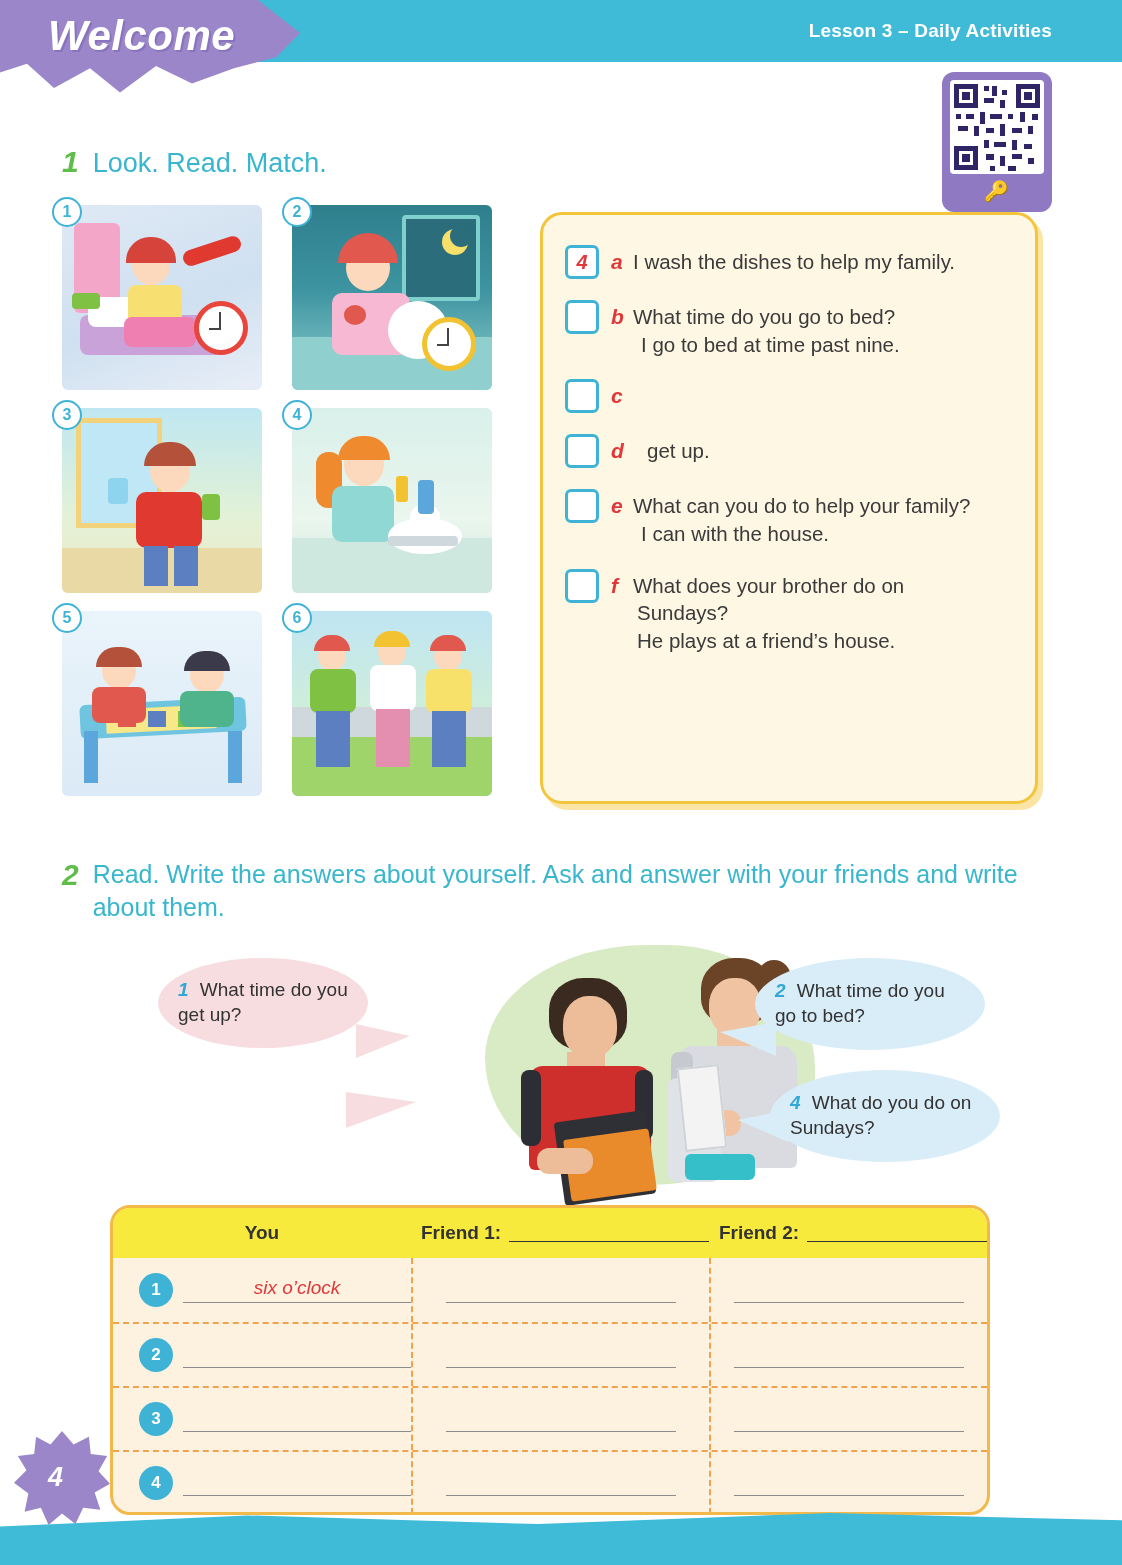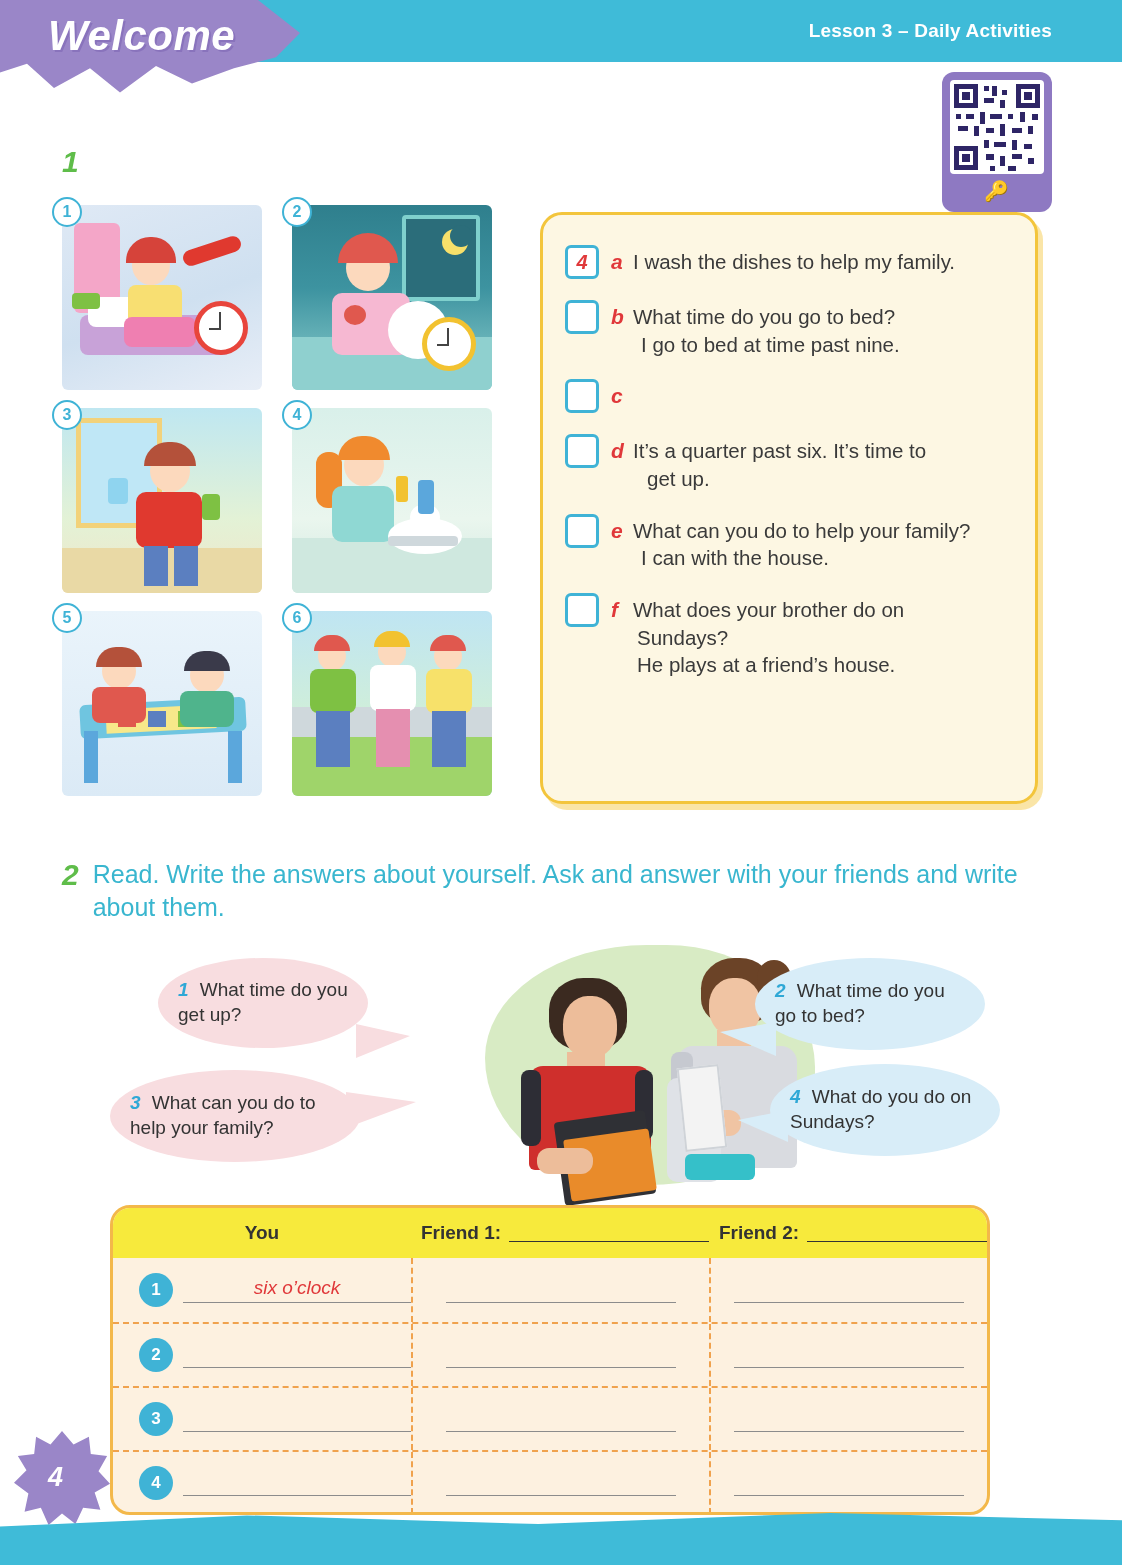--- a/index.html
+++ b/index.html
@@ -241,20 +241,21 @@
     <div class="qr-cell" style="left:62px;top:74px;width:10px;height:5px;"></div>
     <div class="qr-cell" style="left:78px;top:78px;width:6px;height:6px;"></div>
     <div class="qr-cell" style="left:40px;top:86px;width:5px;height:5px;"></div>
     <div class="qr-cell" style="left:58px;top:86px;width:8px;height:5px;"></div>
   </div>
   <div class="qr-key">🔑</div>
 </div>
 
 <div class="ex1-head">
   <span class="ex-num">1</span>
+  <span class="ex1-title">Look. Read. Match.</span>
 </div>
 
 <div class="pics">
 
   <div class="pic-row">
 
     <div class="pic-wrap">
       <div class="pic scene s1">
         <div class="rect" style="left:12px;top:18px;width:46px;height:90px;background:#f4a6c8;border-radius:6px;"></div>
         <div class="rect" style="left:18px;top:110px;width:150px;height:40px;background:#c8a2d8;border-radius:8px;"></div>
@@ -385,21 +386,20 @@
 
   <div class="sent">
     <div class="chk"></div>
     <div class="sletter">c</div>
   </div>
 
   <div class="sent">
     <div class="chk"></div>
     <div class="sletter">d</div>
     <div class="stext">
-      <div>It’s a quarter past six. It’s time to</div>
       <div style="padding-left:14px;">get up.</div>
     </div>
   </div>
 
   <div class="sent">
     <div class="chk"></div>
     <div class="sletter">e</div>
     <div class="stext">
       <div>What can you do to help your family?</div>
       <div style="padding-left:8px;">I can with the house.</div>
@@ -451,37 +451,31 @@
   </div>
 
   <div class="bubble pink" style="left:48px;top:8px;width:210px;height:90px;">
     <div>
       <span class="bn">1</span>
       <span>What time do you get up?</span>
     </div>
   </div>
   <div class="bub-tail" style="left:246px;top:74px;border-left:54px solid #f8dde0;border-top:12px solid transparent;border-bottom:22px solid transparent;"></div>
 
-  <div class="bubble pink" style="left:0px;top:120px;width:250px;height:92px;">
-    <div>
-      <span class="bn">3</span>
-      <span>What can you do to help your family?</span>
-    </div>
-  </div>
   <div class="bub-tail" style="left:236px;top:142px;border-left:70px solid #f8dde0;border-top:10px solid transparent;border-bottom:26px solid transparent;"></div>
 
   <div class="bubble blue" style="left:645px;top:8px;width:230px;height:92px;">
     <div>
       <span class="bn">2</span>
       <span>What time do you go to bed?</span>
     </div>
   </div>
   <div class="bub-tail" style="left:610px;top:72px;border-right:56px solid #d8edf8;border-top:10px solid transparent;border-bottom:24px solid transparent;"></div>
 
-  <div class="bubble blue" style="left:660px;top:114px;width:230px;height:92px;">
+  <div class="bubble blue" style="left:660px;top:120px;width:230px;height:92px;">
     <div>
       <span class="bn">4</span>
       <span>What do you do on Sundays?</span>
     </div>
   </div>
   <div class="bub-tail" style="left:628px;top:160px;border-right:50px solid #d8edf8;border-top:10px solid transparent;border-bottom:22px solid transparent;"></div>
 </div>
 
 <div class="tbl">
   <div class="tbl-head">

